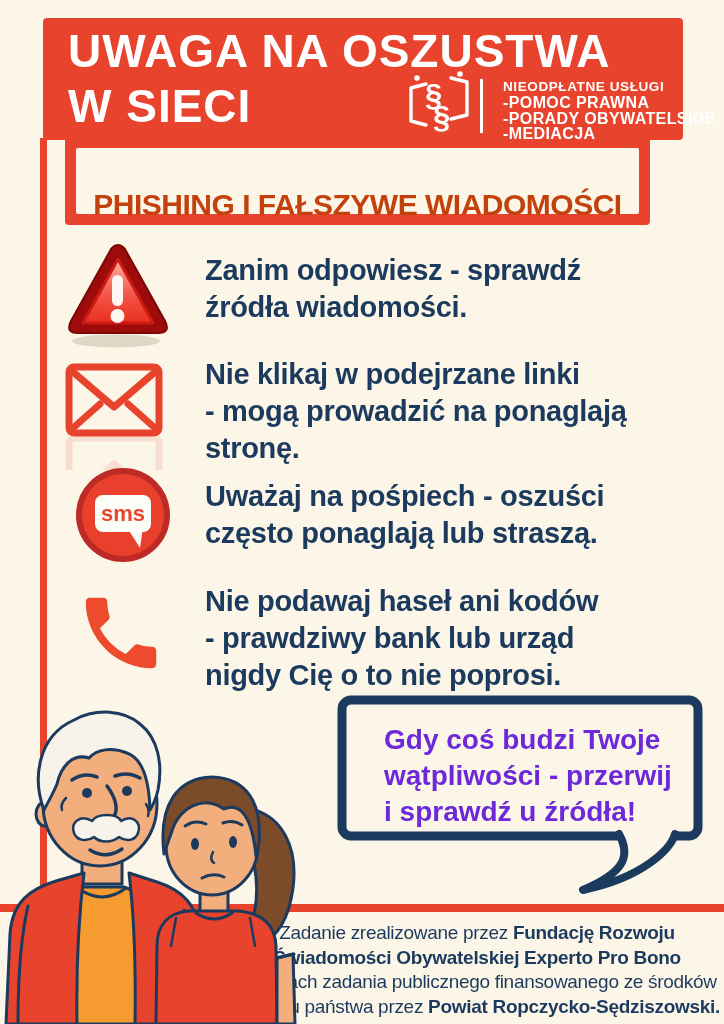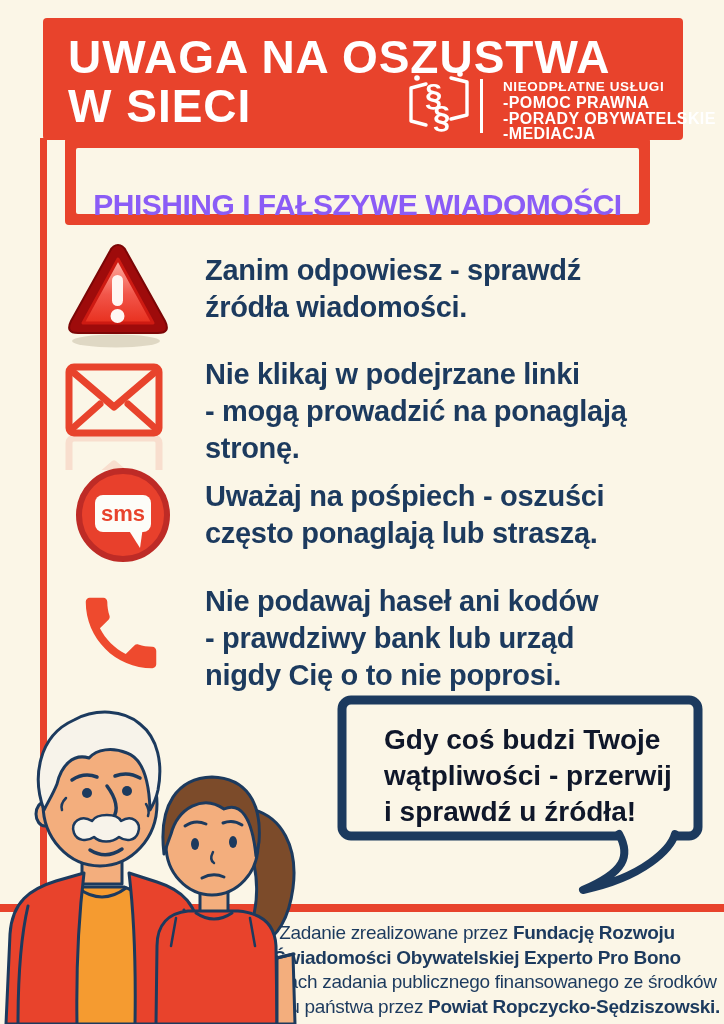--- a/index.html
+++ b/index.html
@@ -6,40 +6,40 @@
   .page{position:relative;width:724px;height:1024px;background:#FBF6E7;overflow:hidden;
         font-family:"Liberation Sans",sans-serif;}
   
   .vline{position:absolute;left:40px;top:138px;width:7px;height:773px;background:#E8432C;z-index:1;}
   .hline{position:absolute;left:0;top:904px;width:724px;height:8px;background:#E8432C;z-index:1;}
   
   .header{position:absolute;left:43px;top:18px;width:640px;height:122px;background:#E8432C;
           border-radius:4px;z-index:3;}
   .title-l1,.title-l2{position:absolute;left:25px;color:#FFFFFF;font-weight:bold;font-size:46px;
           letter-spacing:1px;white-space:nowrap;}
-  .title-l1{top:12px;}
+  .title-l1{top:6px;}
   .title-l2{top:61px;}
   .logo-icon{position:absolute;left:362px;top:52px;width:70px;height:66px;}
   .logo-sep{position:absolute;left:437px;top:61px;width:3px;height:54px;background:#FFFFFF;}
   .logo-text{position:absolute;left:448px;top:60px;color:#FFFFFF;margin-left:12px;}
   .logo-heading{font-size:13.5px;font-weight:bold;letter-spacing:.6px;line-height:17px;white-space:nowrap;}
   .logo-item{font-size:16px;font-weight:bold;letter-spacing:.4px;line-height:15.5px;white-space:nowrap;}
   
   .banner{position:absolute;left:65px;top:137px;width:585px;height:88px;background:#E8432C;
           border-radius:4px;z-index:2;}
   .banner-inner{position:absolute;left:11px;top:11px;right:11px;bottom:11px;background:#FBF6E7;
           border-radius:2px;display:flex;align-items:center;justify-content:center;}
-  .banner-label{color:#8b5cf6;font-weight:bold;font-size:30px;letter-spacing:-.5px;white-space:nowrap;margin-top:48px;}
+  .banner-label{color:#c2410c;font-weight:bold;font-size:30px;letter-spacing:-.5px;white-space:nowrap;margin-top:48px;}
   
   .tip-icon{position:absolute;z-index:2;}
   .tip-text{position:absolute;left:205px;color:#1C3A5E;font-weight:bold;font-size:29px;
           line-height:37px;letter-spacing:-.3px;white-space:nowrap;z-index:2;}
   
   .bubble-svg{position:absolute;left:330px;top:692px;width:380px;height:215px;z-index:2;}
-  .bubble-text{position:absolute;left:384px;top:722px;color:#0f172a;font-weight:bold;font-size:28px;
+  .bubble-text{position:absolute;left:384px;top:722px;color:#6d28d9;font-weight:bold;font-size:28px;
           line-height:36px;white-space:nowrap;z-index:2;}
   
   .people{position:absolute;left:0;top:692px;width:310px;height:332px;z-index:3;}
   
   .footer{position:absolute;left:232px;top:921px;width:490px;text-align:center;color:#1C3A5E;
           font-size:19px;line-height:24.5px;letter-spacing:-.3px;z-index:2;}
   .footer b{font-weight:bold;}
 </style>
 </head>
 <body>

